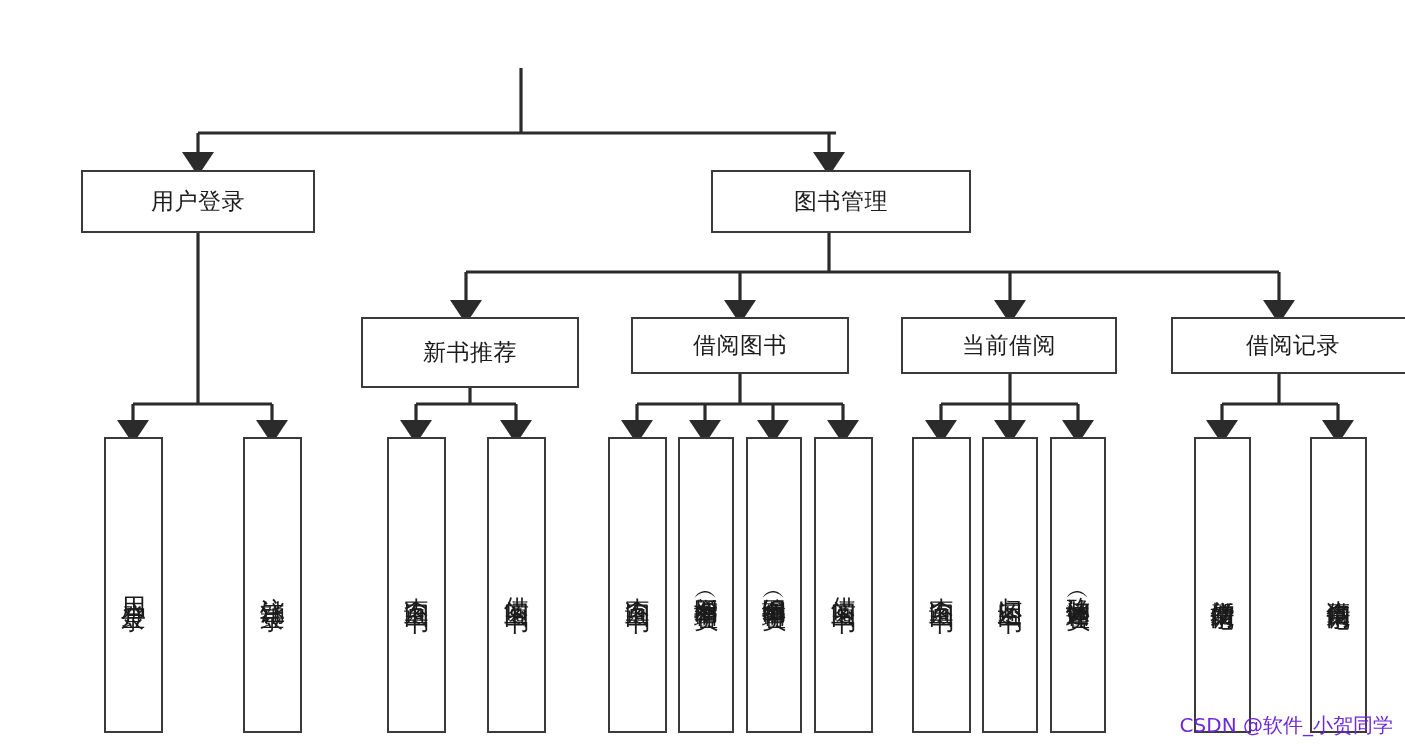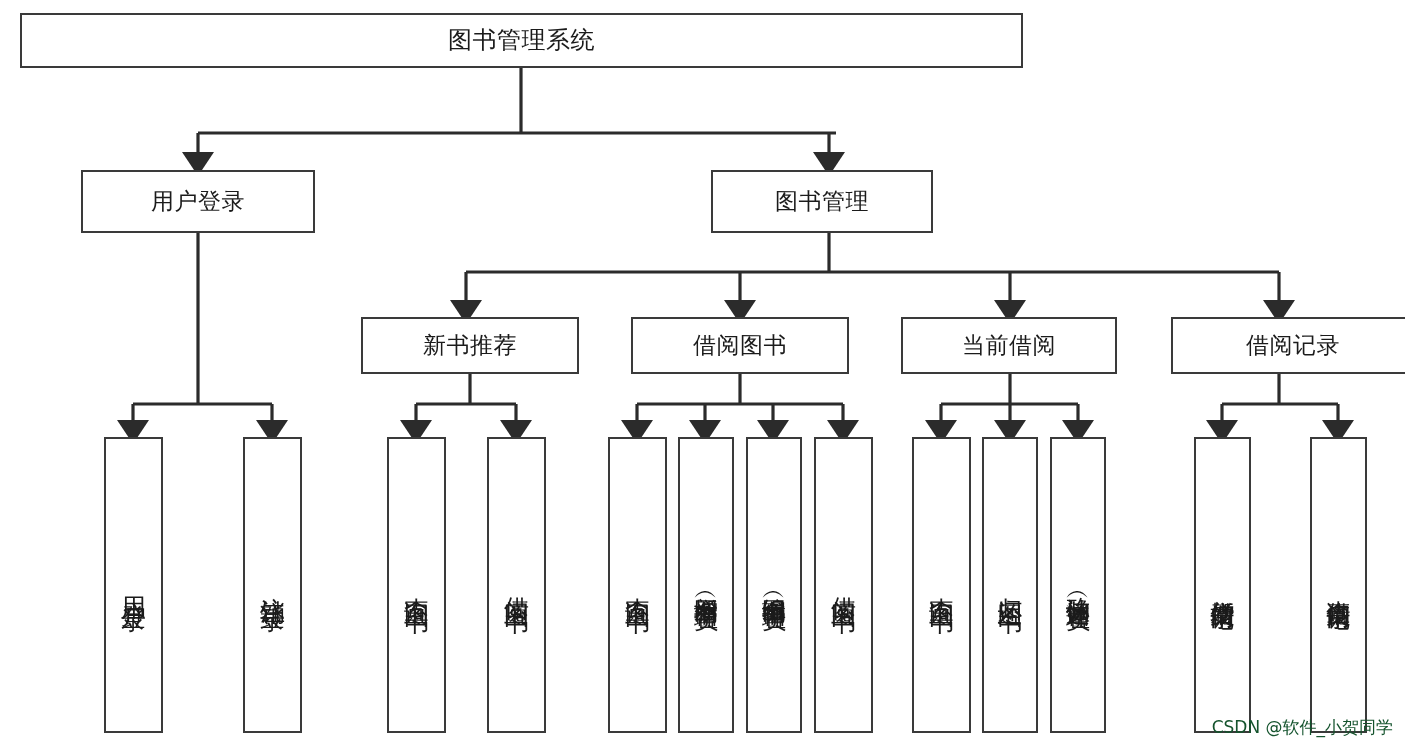--- a/index.html
+++ b/index.html
@@ -58,22 +58,22 @@
     letter-spacing: 4px;
   }
   .node.vertical.tight .label {
     font-size: 24px;
     letter-spacing: 1.5px;
   }
   #watermark {
     position: absolute;
     right: 12px;
     bottom: 8px;
-    font-size: 17px;
-    color: #14532d;
+    font-size: 20px;
+    color: #6d28d9;
     white-space: nowrap;
     pointer-events: none;
     font-family: "DejaVu Sans", "Liberation Sans", sans-serif;
   }
 </style>
 </head>
 <body>
 
 <div id="diagram-root">
 
@@ -120,33 +120,30 @@
       <path d="M1010,404 L1010,431" marker-end="url(#arrow)"></path>
       <path d="M1078,404 L1078,431" marker-end="url(#arrow)"></path>
 
       <path d="M1279,374 L1279,404"></path>
       <path d="M1222,404 L1338,404"></path>
       <path d="M1222,404 L1222,431" marker-end="url(#arrow)"></path>
       <path d="M1338,404 L1338,431" marker-end="url(#arrow)"></path>
     </g>
   </svg>
 
-  <div class="node root horizontal" style="left:20px; top:13px; width:1003px; height:55px;">
-    <span class="label">图书管理系统</span>
-  </div>
 
   <div class="node horizontal" style="left:81px; top:170px; width:234px; height:63px;">
     <span class="label">用户登录</span>
   </div>
 
-  <div class="node horizontal" style="left:711px; top:170px; width:222px; height:63px;">
+  <div class="node horizontal" style="left:711px; top:170px; width:260px; height:63px;">
     <span class="label">图书管理</span>
   </div>
 
-  <div class="node horizontal" style="left:361px; top:317px; width:218px; height:57px;">
+  <div class="node horizontal" style="left:361px; top:317px; width:218px; height:71px;">
     <span class="label">新书推荐</span>
   </div>
 
   <div class="node horizontal" style="left:631px; top:317px; width:218px; height:57px;">
     <span class="label">借阅图书</span>
   </div>
 
   <div class="node horizontal" style="left:901px; top:317px; width:216px; height:57px;">
     <span class="label">当前借阅</span>
   </div>

